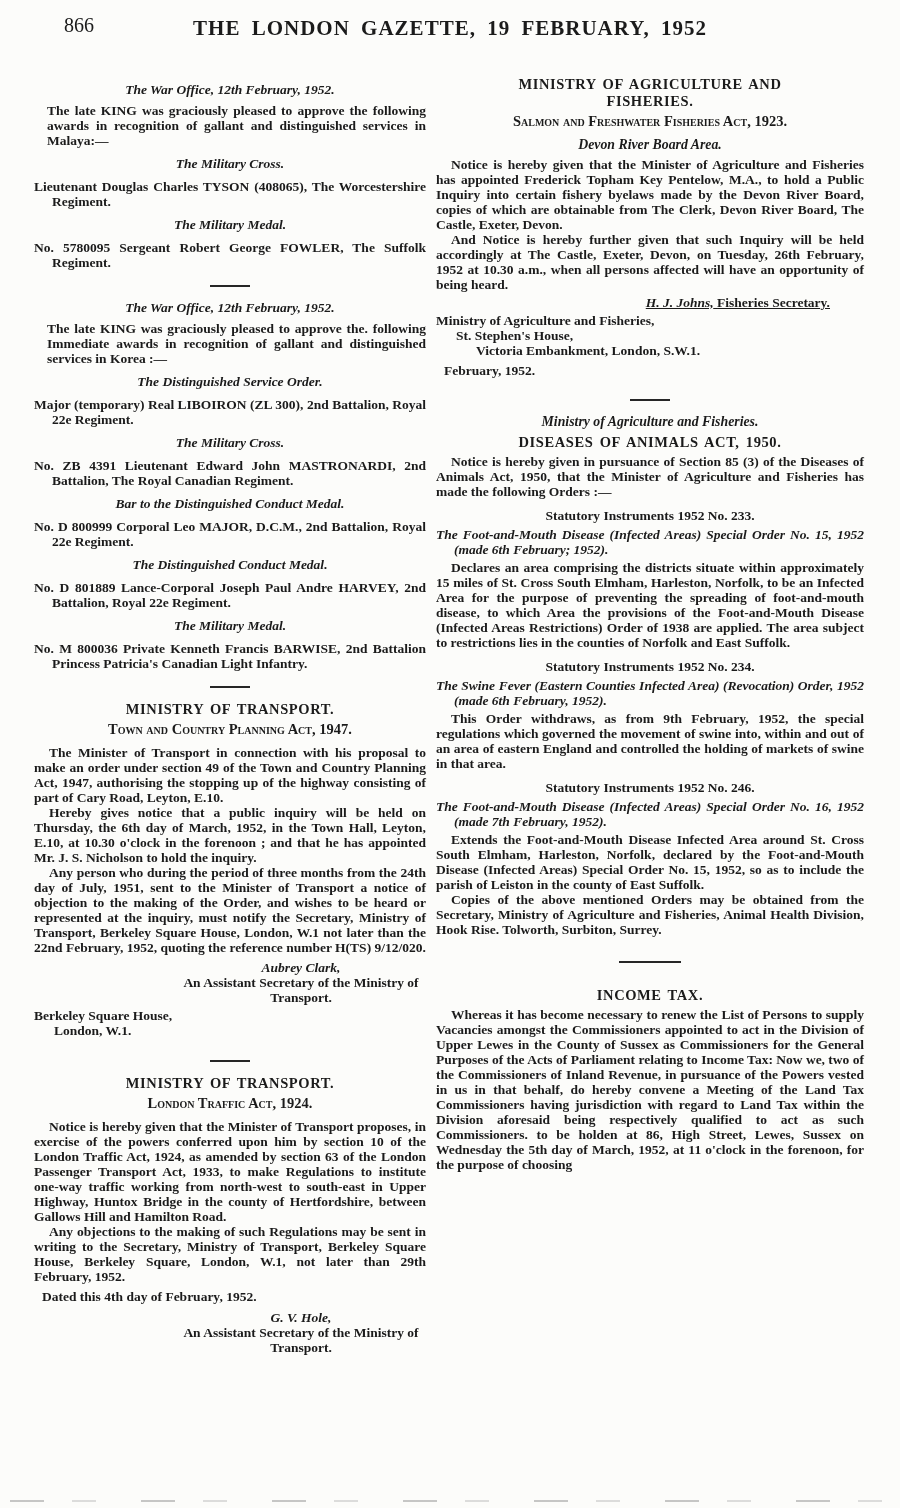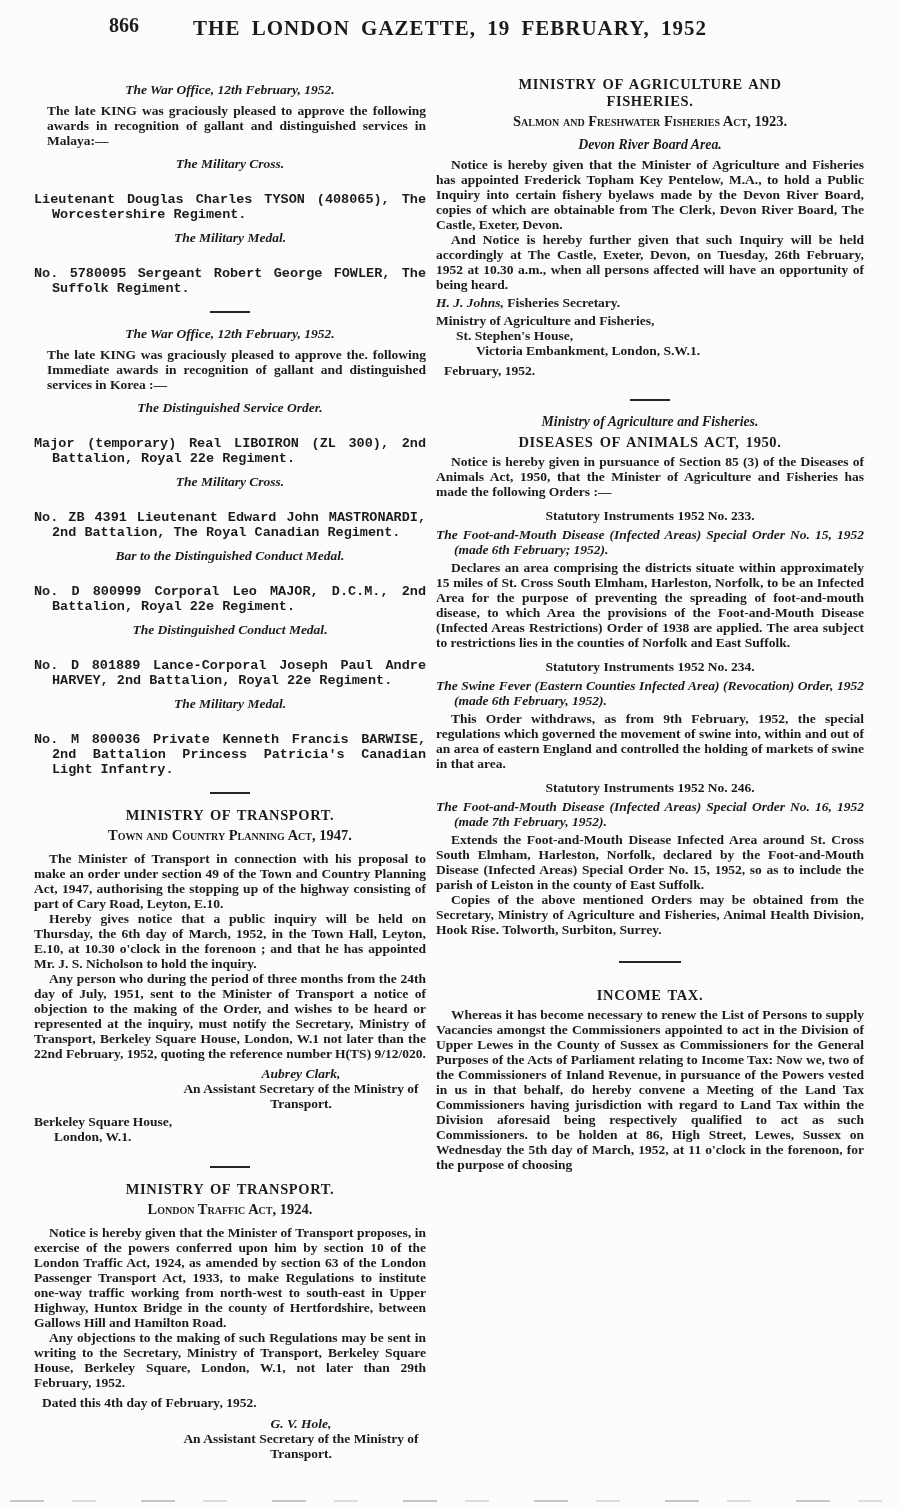--- a/index.html
+++ b/index.html
@@ -2,43 +2,43 @@
 <html><head>
 <meta charset="utf-8">
 <style>
   html,body { margin:0; padding:0; background:#e8e8e6; }
   .page {
     width:900px; height:1508px; margin:0 auto; position:relative;
     background:#fcfcfa; color:#1b1b1b; overflow:hidden;
     font-family:"Liberation Serif","DejaVu Serif",serif;
   }
   .page-header { position:relative; padding-top:16px; height:44px; }
-  .page-number { position:absolute; left:64px; top:14px; font-size:20px; font-weight:bold;margin-left:45px; }
+  .page-number { position:absolute; left:64px; top:14px; font-size:20px; font-weight:normal; }
   .page-title { margin:0; text-align:center; font-size:21px; font-weight:bold; letter-spacing:1px; word-spacing:5px; }
 
   .columns { display:flex; gap:10px; padding:14px 36px 0 34px; align-items:flex-start; }
   .col-left { width:392px; flex:none; }
   .col-right { flex:1; min-width:0; }
 
   p { margin:0; }
   .para, .entry, .order-title { font-size:13.5px; line-height:15px; font-weight:bold; text-align:justify; }
   .para { text-indent:15px; }
   .para.noindent { text-indent:0;margin-left:13px; }
-  .entry { padding-left:18px; text-indent:-18px; margin-top:20px;font-family:Liberation Mono, monospace; }
+  .entry { padding-left:18px; text-indent:-18px; margin-top:7px; }
   .dateline { text-align:center; font-style:italic; font-weight:bold; font-size:13.5px; margin:8px 0 5px; }
   .award-head { text-align:center; font-style:italic; font-weight:bold; font-size:13.5px; margin:8px 0 2px; }
   .sec-title { text-align:center; font-weight:bold; font-size:14.5px; letter-spacing:0.6px; word-spacing:2px; margin:2px 0 3px; }
   .sec-title.narrow { max-width:330px; margin-left:auto; margin-right:auto; }
   .act-line { text-align:center; font-weight:bold; font-variant:small-caps; font-size:14.5px; margin:1px 0 7px; }
   .italic-center { text-align:center; font-weight:bold; font-style:italic; font-size:13.8px; margin:0 0 4px; }
   .si-head { text-align:center; font-weight:bold; font-size:13.5px; margin:9px 0 3px; }
   .order-title { font-style:italic; padding-left:18px; text-indent:-18px; margin-bottom:3px; }
   .signature { margin:5px 0 3px auto; width:250px; text-align:center; font-size:13.5px; font-weight:bold; line-height:15px; }
   .sig-name { font-style:italic; }
-  .sig-inline { text-align:left; padding-right:34px; font-size:13.5px; font-weight:bold; margin:3px 0 2px; }
+  .sig-inline { text-align:right; padding-right:34px; font-size:13.5px; font-weight:bold; margin:3px 0 2px;text-decoration:underline; }
   .sig-inline .sig-name { font-style:italic; }
   .addr { font-size:13.5px; font-weight:bold; line-height:15px; }
   .ind1 { padding-left:20px; }
   .ind2 { padding-left:40px; }
   .date-line { font-size:13.5px; font-weight:bold; margin-top:5px; padding-left:8px; }
   .divider { width:40px; border-top:2px solid #262626; margin:15px auto 13px; }
   .divider.wide { width:62px; }
   .gap-top { margin-top:10px; }
   .scan-line {
     position:absolute; left:10px; right:14px; bottom:6px; height:2px; opacity:0.55;

